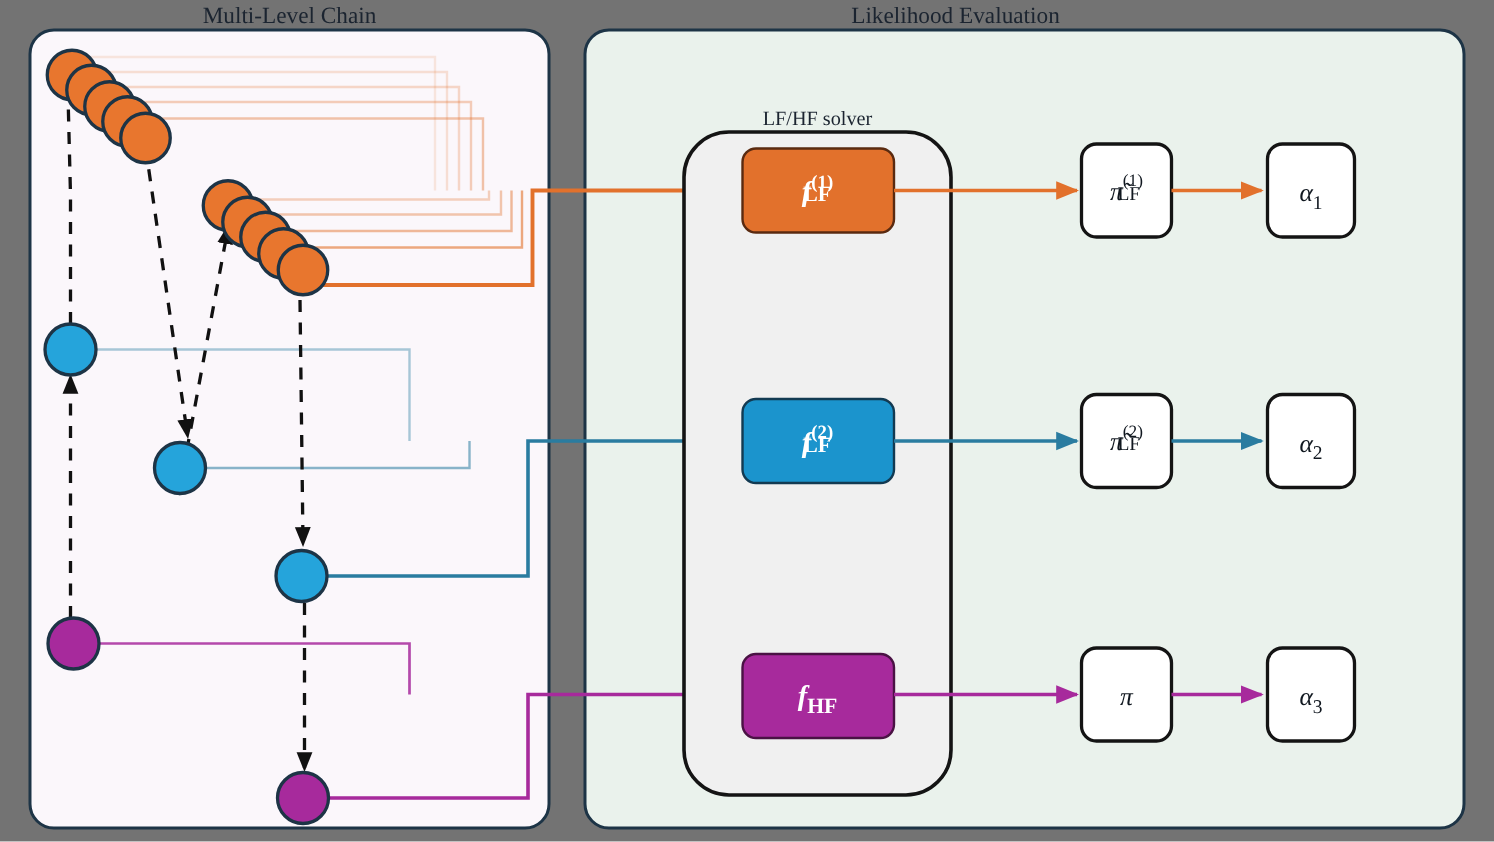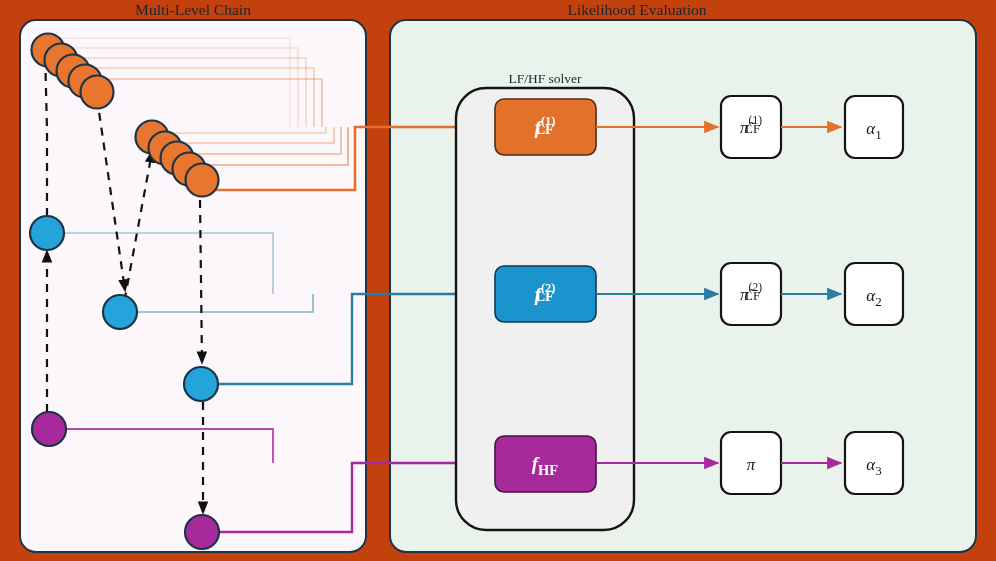--- a/index.html
+++ b/index.html
@@ -7,21 +7,21 @@
     padding: 0;
     background: #ffffff;
   }
   body {
     font-family: "Liberation Serif", "DejaVu Serif", serif;
   }
   #stage {
     position: relative;
     width: 996px;
     height: 561px;
-    background: #c2410c;
+    background: #737373;
     overflow: hidden;
   }
   #stage svg {
     position: absolute;
     left: 0;
     top: 0;
   }
   .panel-title {
     font-family: "Liberation Serif", "DejaVu Serif", serif;
     font-size: 15.5px;

